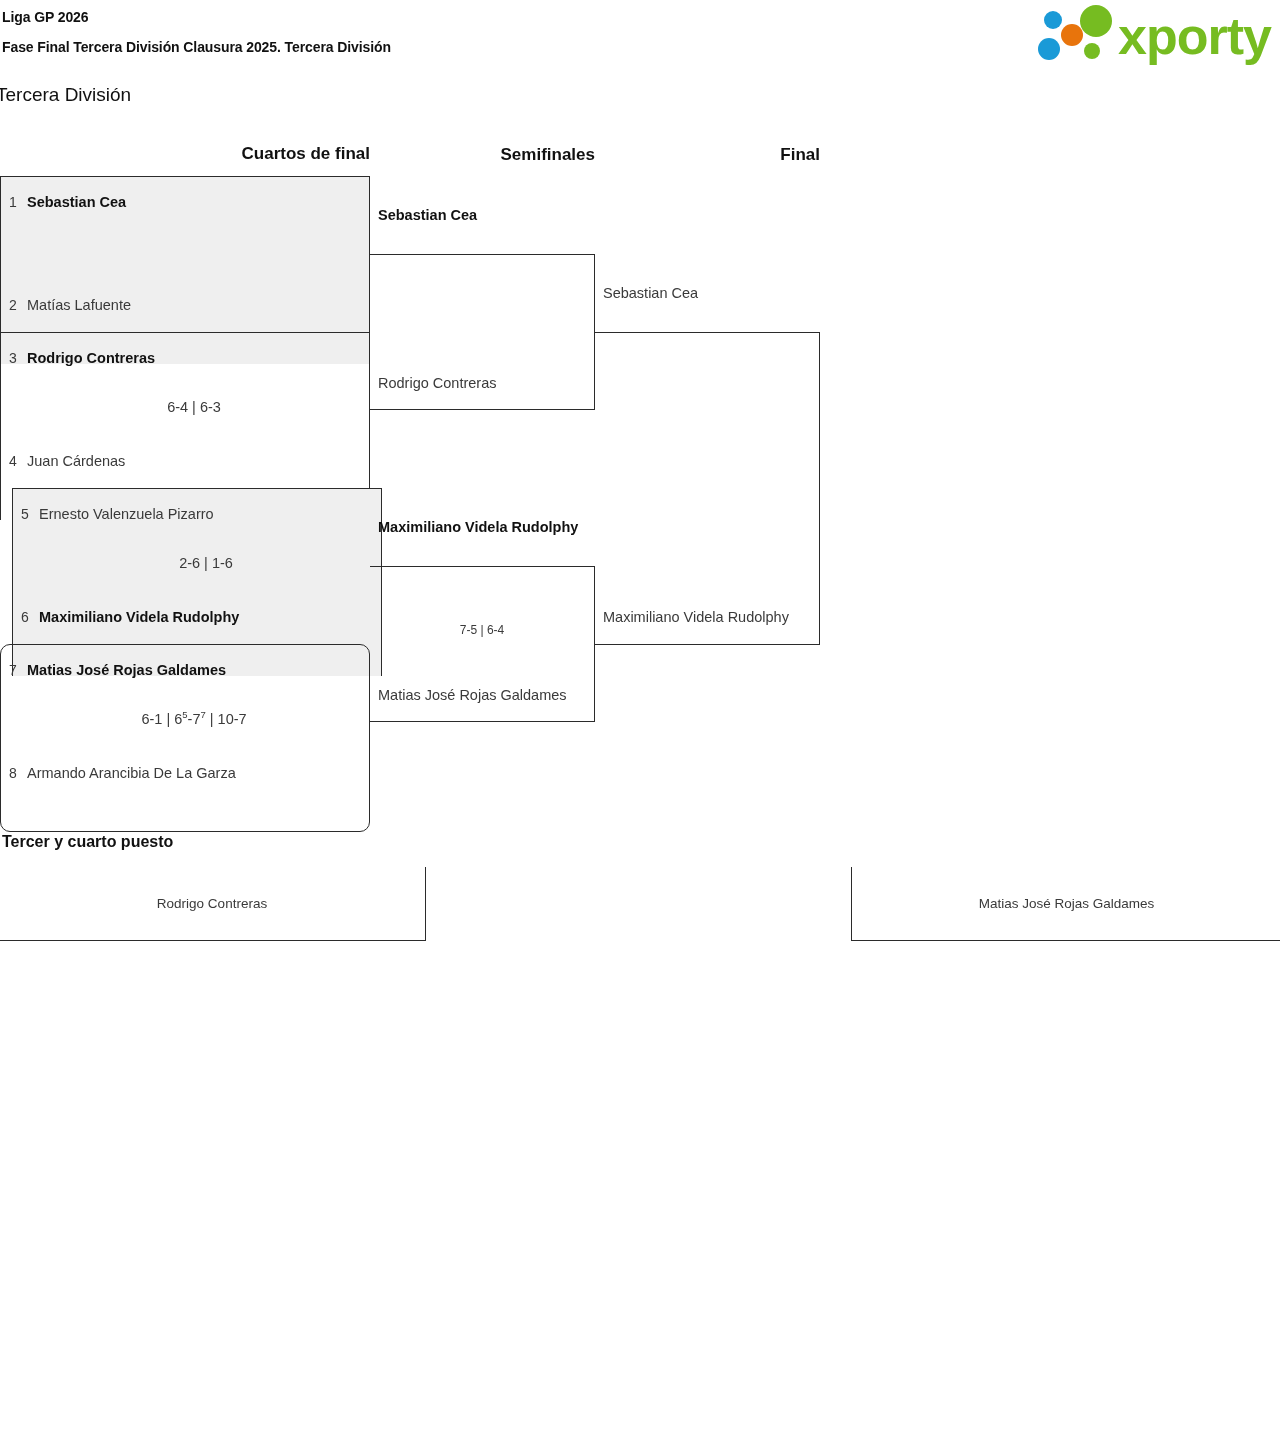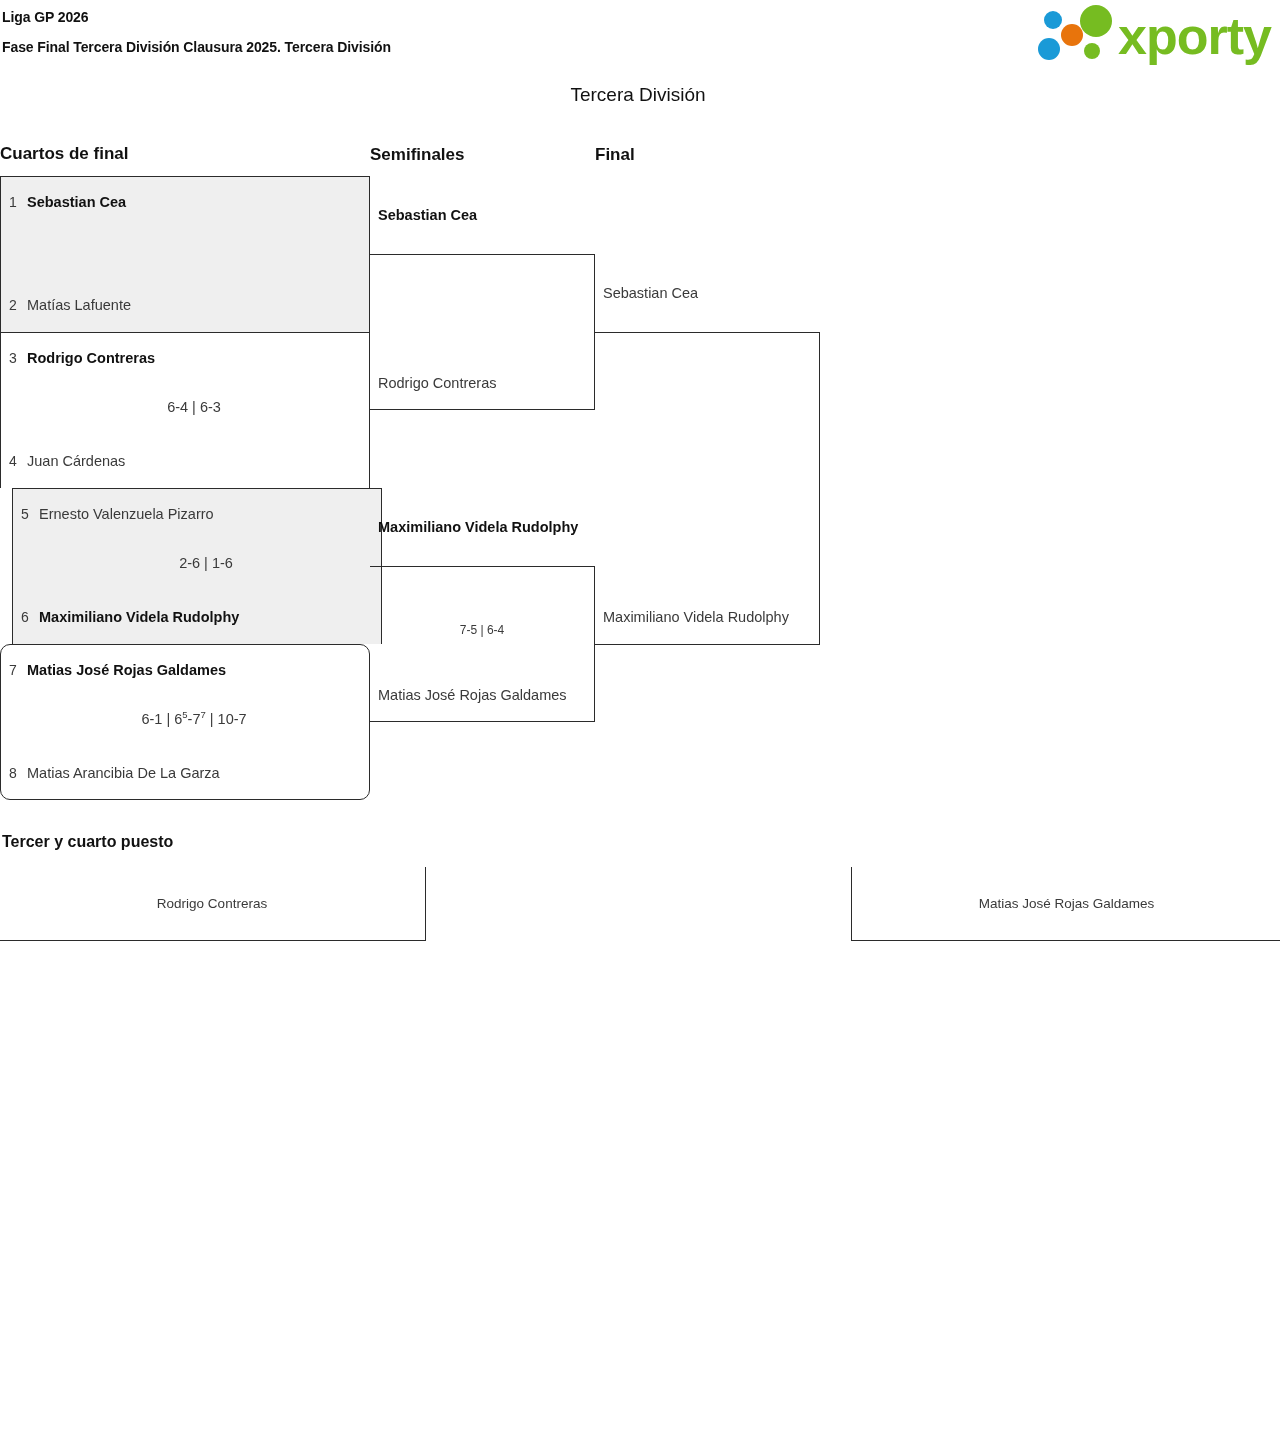--- a/index.html
+++ b/index.html
@@ -38,51 +38,51 @@
     right: 6px; top: 4px;
     width: 240px; height: 62px;
   }
   .logo svg { display: block; }
 
   
   .division-title {
     position: absolute;
     left: 0; top: 84px;
     width: 1280px;
-    text-align: center;
+    text-align: left;
     font-size: 19px;
     color: #111111;
   }
   .division-title-inner { display: inline-block; margin-left: -4px; }
 
   
   .round-head {
     position: absolute;
     font-size: 17px;
     font-weight: bold;
     color: #111111;
-    text-align: left;
+    text-align: right;
     white-space: nowrap;
   }
   .round-head.r1 { left: 0;   top: 144px; width: 370px; }
   .round-head.r2 { left: 370px; top: 145px; width: 225px; }
   .round-head.r3 { left: 595px; top: 145px; width: 225px; }
 
   
   .bracket {
     position: absolute;
     left: 0; top: 176px;
     width: 830px; height: 625px;
   }
 
   
   .m1 {
     position: absolute;
     left: 0; width: 370px;
-    height: 156px;
+    height: 188px;
     border: 1px solid #2b2b2b;
     border-bottom: none;
   }
   .m1.last { border-bottom: 1px solid #2b2b2b; }
   .m1.shade { background: #efefef; }
 
   .m1 .slot {
     position: absolute;
     left: 0; width: 100%;
     height: 22px;
@@ -264,21 +264,21 @@
       <span class="seed">6</span><span class="pname win">Maximiliano Videla Rudolphy</span>
     </div>
   </div>
 
   <div class="m1 last" style="top:468px;border-radius:10px;">
     <div class="slot top">
       <span class="seed">7</span><span class="pname win">Matias José Rojas Galdames</span>
     </div>
     <div class="score">6-1 | 6<sup>5</sup>-7<sup>7</sup> | 10-7</div>
     <div class="slot bottom">
-      <span class="seed">8</span><span class="pname">Matias Arancibia De La Garza</span>
+      <span class="seed">8</span><span class="pname">Armando Arancibia De La Garza</span>
     </div>
   </div>
 
   <div class="m2" style="top:78px;">
     <div class="lbl above win">Sebastian Cea</div>
     <div class="score"></div>
     <div class="lbl below">Rodrigo Contreras</div>
   </div>
 
   <div class="m2" style="top:390px;">

